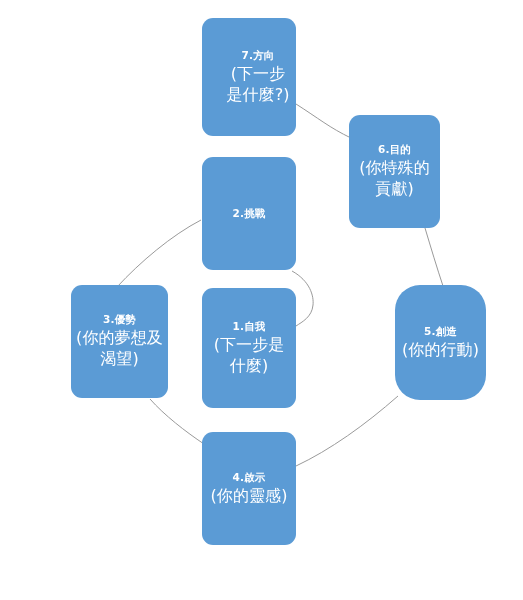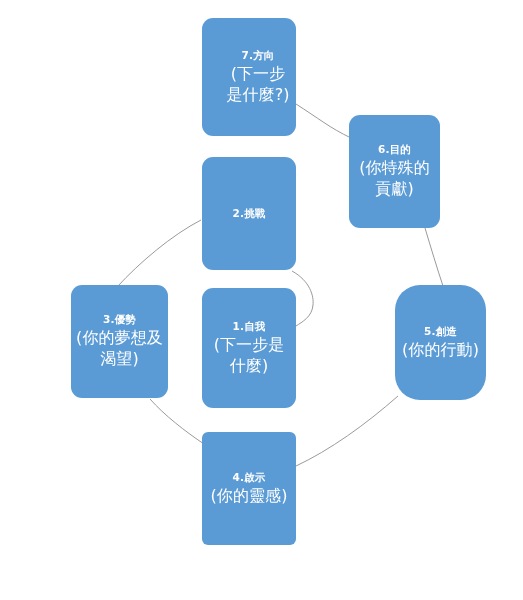--- a/index.html
+++ b/index.html
@@ -70,21 +70,21 @@
         <div class="node-title">1.自我</div>
         <div class="node-sub">(下一步是什麼)</div>
       </div>
       <div class="node" style="left: 202px; top: 157px; width: 94px; height: 113px; background: rgb(91, 155, 213); color: rgb(255, 255, 255);">
         <div class="node-title">2.挑戰</div>
       </div>
       <div class="node" style="left: 71px; top: 285px; width: 97px; height: 113px; background: rgb(91, 155, 213); color: rgb(255, 255, 255);">
         <div class="node-title">3.優勢</div>
         <div class="node-sub">(你的夢想及渴望)</div>
       </div>
-      <div class="node" style="left: 202px; top: 432px; width: 94px; height: 113px; background: rgb(91, 155, 213); color: rgb(255, 255, 255); border-radius: 6px;">
+      <div class="node" style="left: 202px; top: 432px; width: 94px; height: 113px; background: rgb(91, 155, 213); color: rgb(255, 255, 255);">
         <div class="node-title">4.啟示</div>
         <div class="node-sub">(你的靈感)</div>
       </div>
       <div class="node" style="left: 395px; top: 285px; width: 91px; height: 115px; background: rgb(91, 155, 213); color: rgb(255, 255, 255); border-radius: 25px;">
         <div class="node-title">5.創造</div>
         <div class="node-sub">(你的行動)</div>
       </div>
       <div class="node" style="left: 349px; top: 115px; width: 91px; height: 113px; background: rgb(91, 155, 213); color: rgb(255, 255, 255);">
         <div class="node-title">6.目的</div>
         <div class="node-sub">(你特殊的貢獻)</div>

